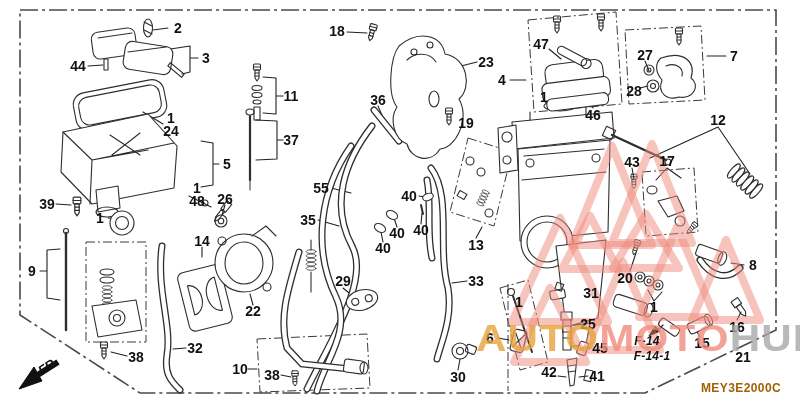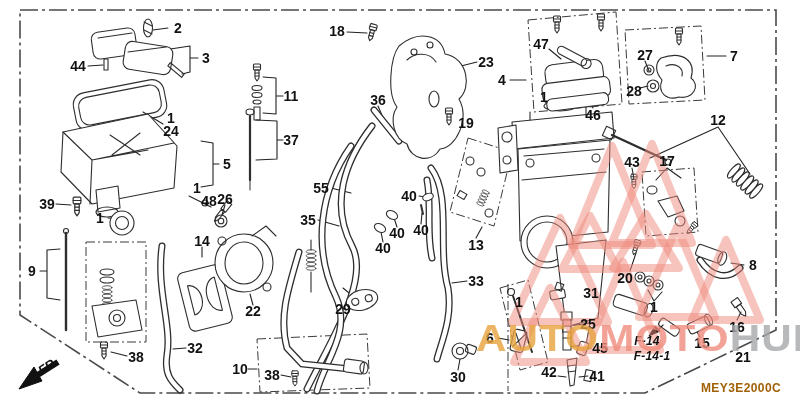--- a/index.html
+++ b/index.html
@@ -385,33 +385,33 @@
       <div class="callout" style="left: 466px; top: 123px;">19</div>
       <div class="callout" style="left: 718px; top: 120px;">12</div>
       <div class="callout" style="left: 171px; top: 118px;">1</div>
       <div class="callout" style="left: 171px; top: 131px;">24</div>
       <div class="callout" style="left: 291px; top: 140px;">37</div>
       <div class="callout" style="left: 227px; top: 164px;">5</div>
       <div class="callout" style="left: 632px; top: 162px;">43</div>
       <div class="callout" style="left: 667px; top: 161px;">17</div>
       <div class="callout" style="left: 47px; top: 204px;">39</div>
       <div class="callout" style="left: 197px; top: 188px;">1</div>
-      <div class="callout" style="left: 197px; top: 201px; margin-left: 12px;">48</div>
+      <div class="callout" style="left: 197px; top: 201px;">48</div>
       <div class="callout" style="left: 225px; top: 199px;">26</div>
       <div class="callout" style="left: 409px; top: 196px;">40</div>
       <div class="callout" style="left: 100px; top: 218px;">1</div>
       <div class="callout" style="left: 321px; top: 188px;">55</div>
       <div class="callout" style="left: 308px; top: 220px;">35</div>
       <div class="callout" style="left: 397px; top: 233px;">40</div>
       <div class="callout" style="left: 421px; top: 230px;">40</div>
       <div class="callout" style="left: 383px; top: 248px;">40</div>
       <div class="callout" style="left: 476px; top: 245px;">13</div>
       <div class="callout" style="left: 202px; top: 241px;">14</div>
       <div class="callout" style="left: 32px; top: 271px;">9</div>
-      <div class="callout" style="left: 343px; top: 281px; margin-top: 28px;">29</div>
+      <div class="callout" style="left: 343px; top: 281px;">29</div>
       <div class="callout" style="left: 476px; top: 281px;">33</div>
       <div class="callout" style="left: 625px; top: 278px;">20</div>
       <div class="callout" style="left: 753px; top: 265px;">8</div>
       <div class="callout" style="left: 591px; top: 293px;">31</div>
       <div class="callout" style="left: 519px; top: 302px;">1</div>
       <div class="callout" style="left: 654px; top: 307px;">1</div>
       <div class="callout" style="left: 588px; top: 324px;">25</div>
       <div class="callout" style="left: 737px; top: 327px;">16</div>
       <div class="callout" style="left: 490px; top: 338px;">6</div>
       <div class="callout" style="left: 702px; top: 343px;">15</div>

